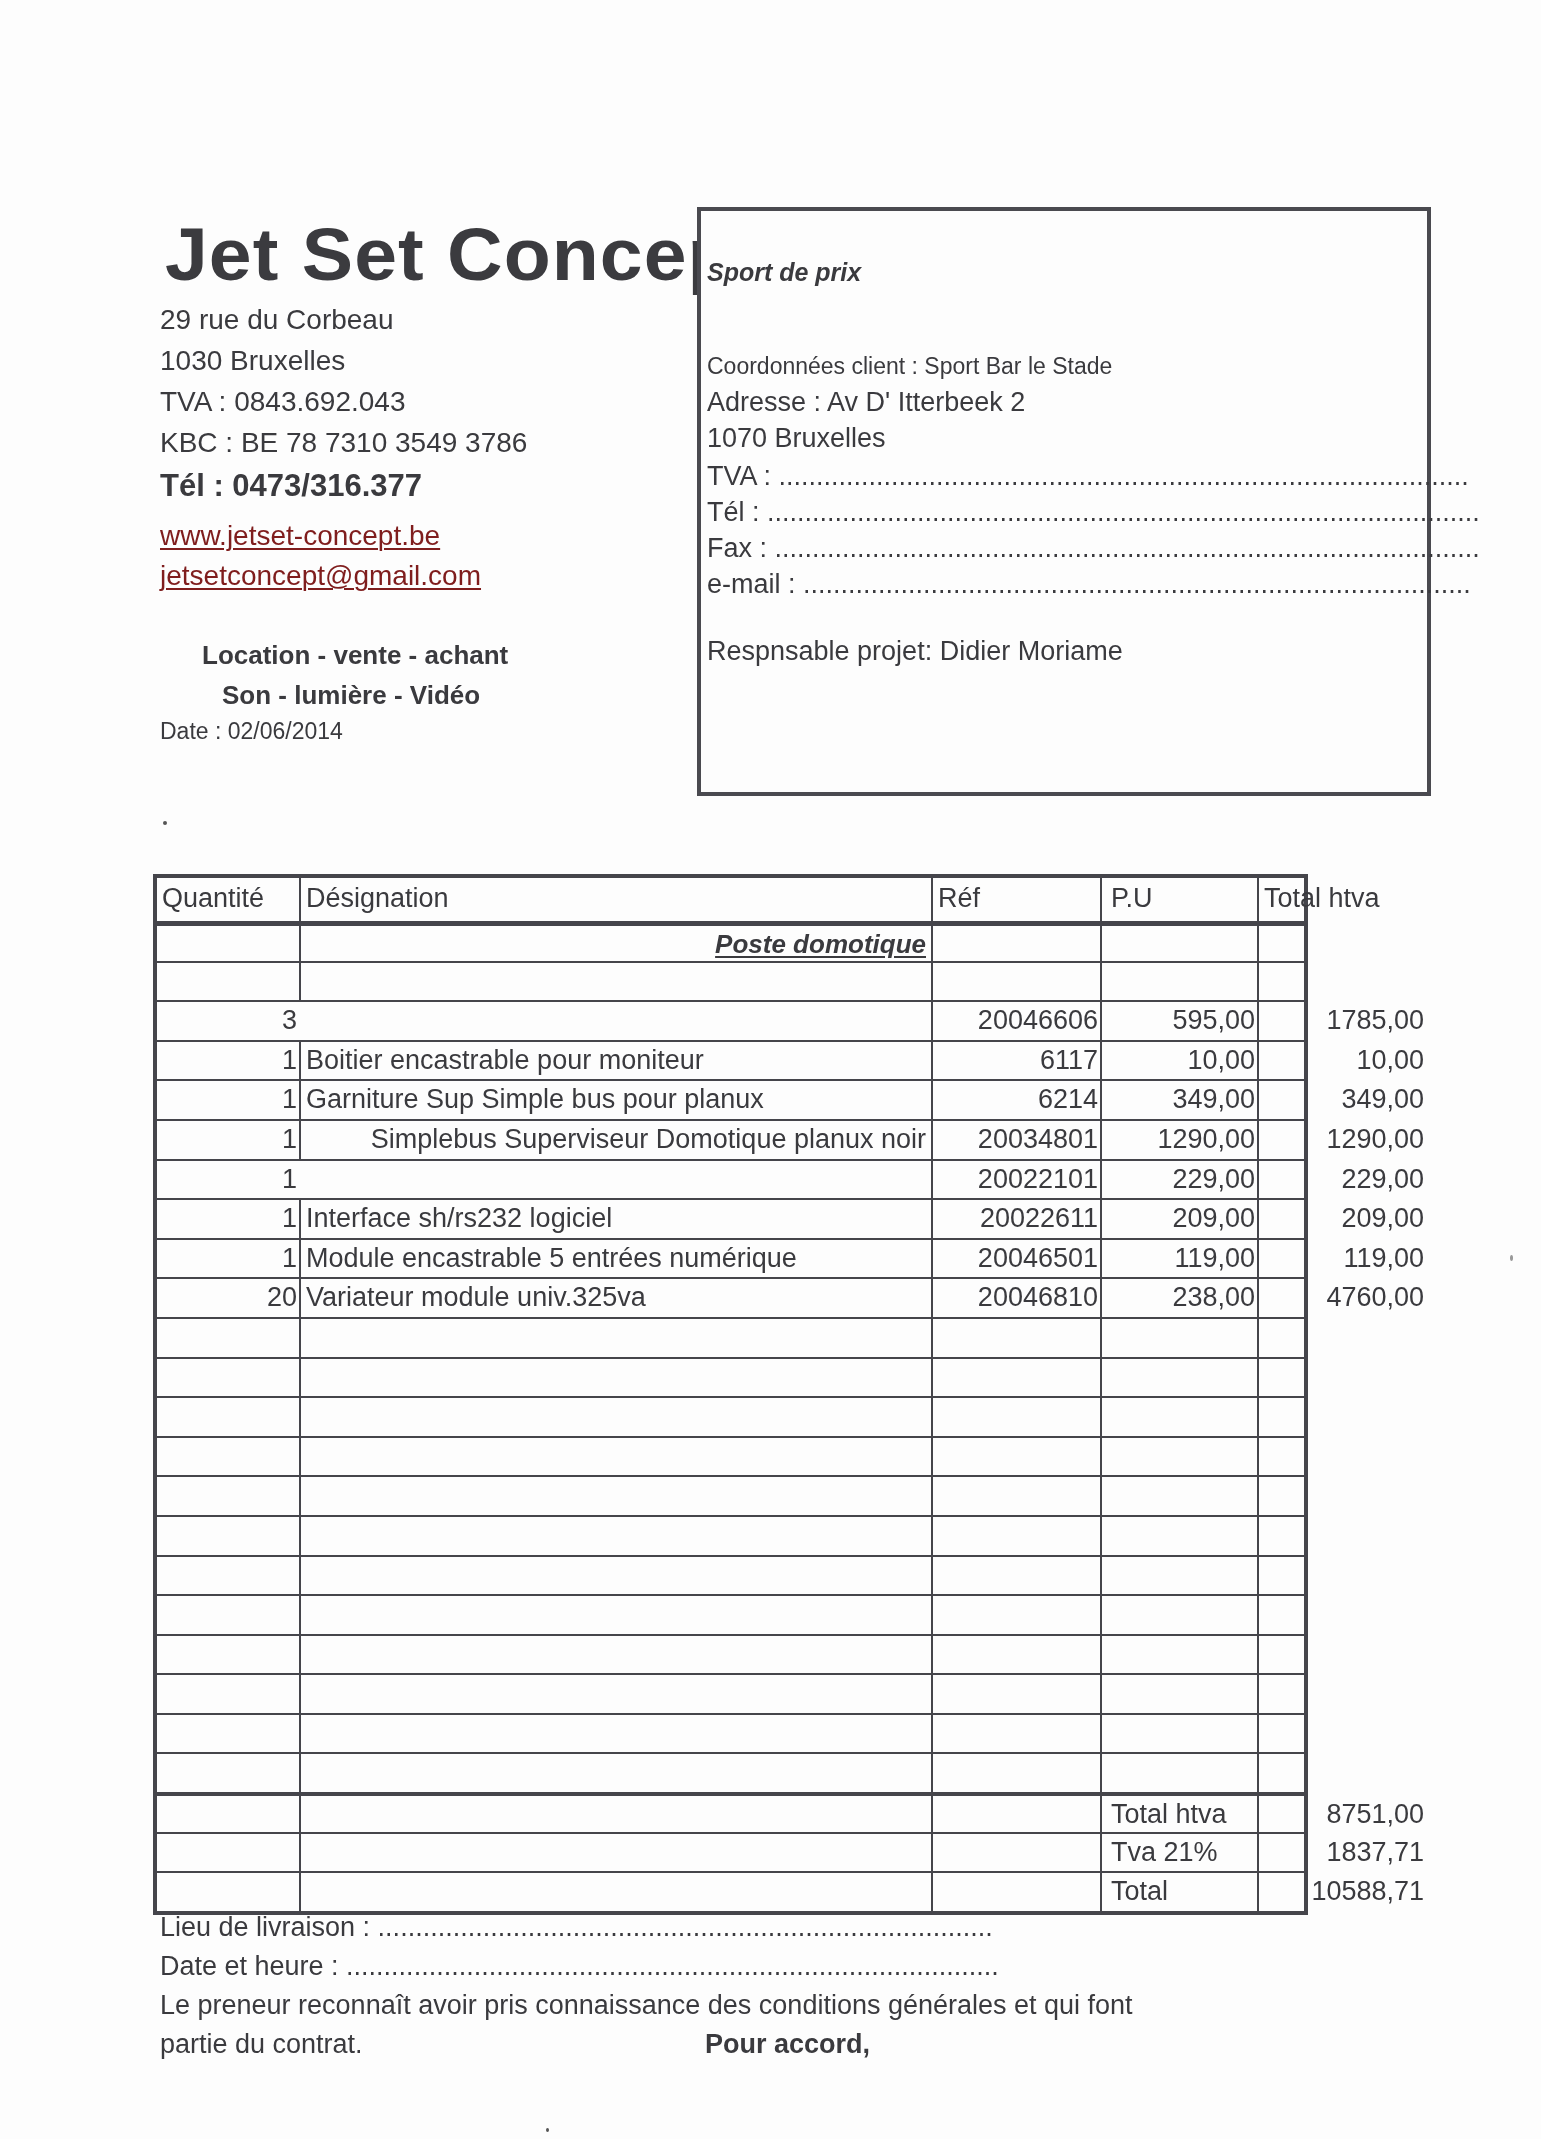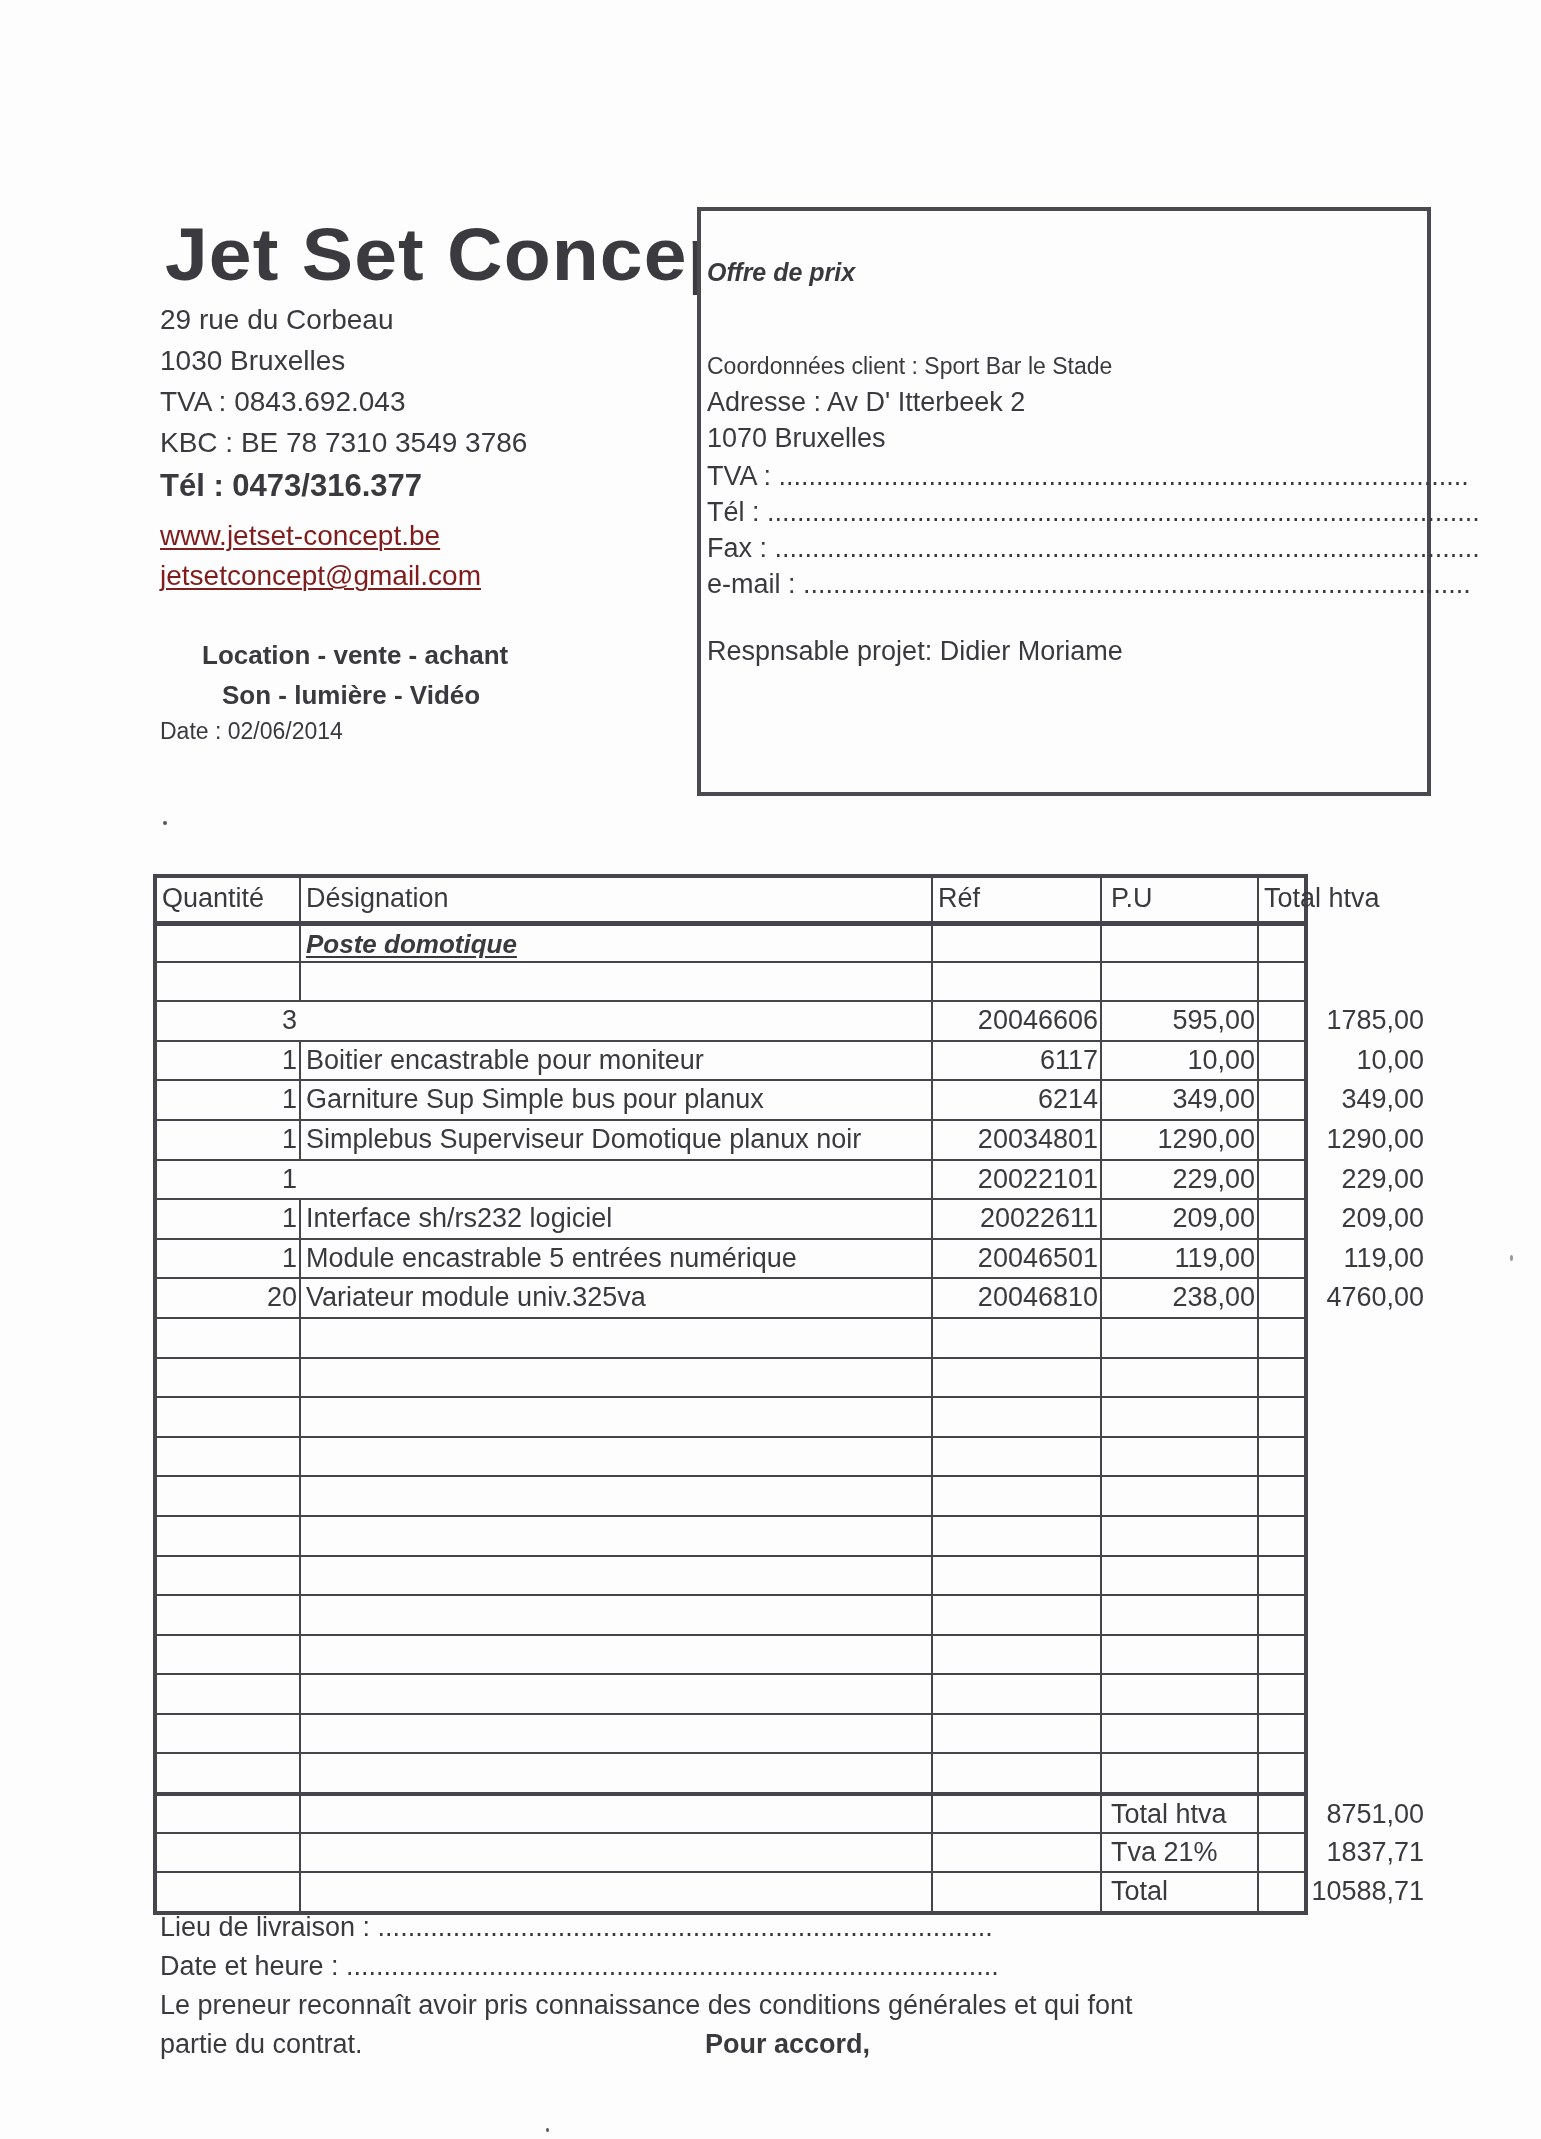--- a/index.html
+++ b/index.html
@@ -40,21 +40,21 @@
     border-left:2.5px solid #45454b; font-size:27px; line-height:37px;
     padding:0 5px; overflow:hidden; white-space:nowrap; color:#3a3a3e;
   }
   .cell:first-child { border-left:none; }
   .c0 { left:0; width:142px; }
   .c1 { left:142px; width:632px; }
   .c2 { left:774px; width:169px; }
   .c3 { left:943px; width:157px;padding-left:9px; }
   .c4 { left:1100px; width:169px; }
   .right { text-align:right; padding-right:2px; }
-  .center { text-align:left; }
+  .center { text-align:right; }
   .section { font-style:italic; font-weight:bold; text-decoration:underline; text-underline-offset:3px; font-size:26px; }
   .header .cell { line-height:40px; }
 
   .footer-line { left:160px; font-size:27px; color:#3a3a3e; }
   .speck { position:absolute; background:#555; border-radius:50%; }
 </style>
 </head>
 <body>
 
 <div class="abs title">Jet Set Concept</div>
@@ -69,21 +69,21 @@
 
 <div class="abs tagline" style="left:202px; top:640px;">Location - vente - achant</div>
 <div class="abs tagline" style="left:222px; top:680px;">Son - lumière - Vidéo</div>
 <div class="abs left-line" style="top:718px; font-size:23px;">Date : 02/06/2014</div>
 
 <div class="speck" style="left:163px; top:821px; width:4px; height:4px;"></div>
 <div class="speck" style="left:1510px; top:1255px; width:3px; height:6px; background:#999;"></div>
 <div class="speck" style="left:546px; top:2128px; width:3px; height:4px;"></div>
 
 <div class="client-box">
-  <div class="line offer" style="top:47px;">Offre de prix</div>
+  <div class="line offer" style="top:47px;">Sport de prix</div>
   <div class="line small" style="top:142px;">Coordonnées client : Sport Bar le Stade</div>
   <div class="line" style="top:176px;">Adresse : Av D' Itterbeek 2</div>
   <div class="line" style="top:212px;">1070 Bruxelles</div>
   <div class="line" style="top:250px;">TVA : ............................................................................................</div>
   <div class="line" style="top:286px;">Tél : ...............................................................................................</div>
   <div class="line" style="top:322px;">Fax : ..............................................................................................</div>
   <div class="line" style="top:358px;">e-mail : .........................................................................................</div>
   <div class="line" style="top:425px;">Respnsable projet: Didier Moriame</div>
 </div>
 

